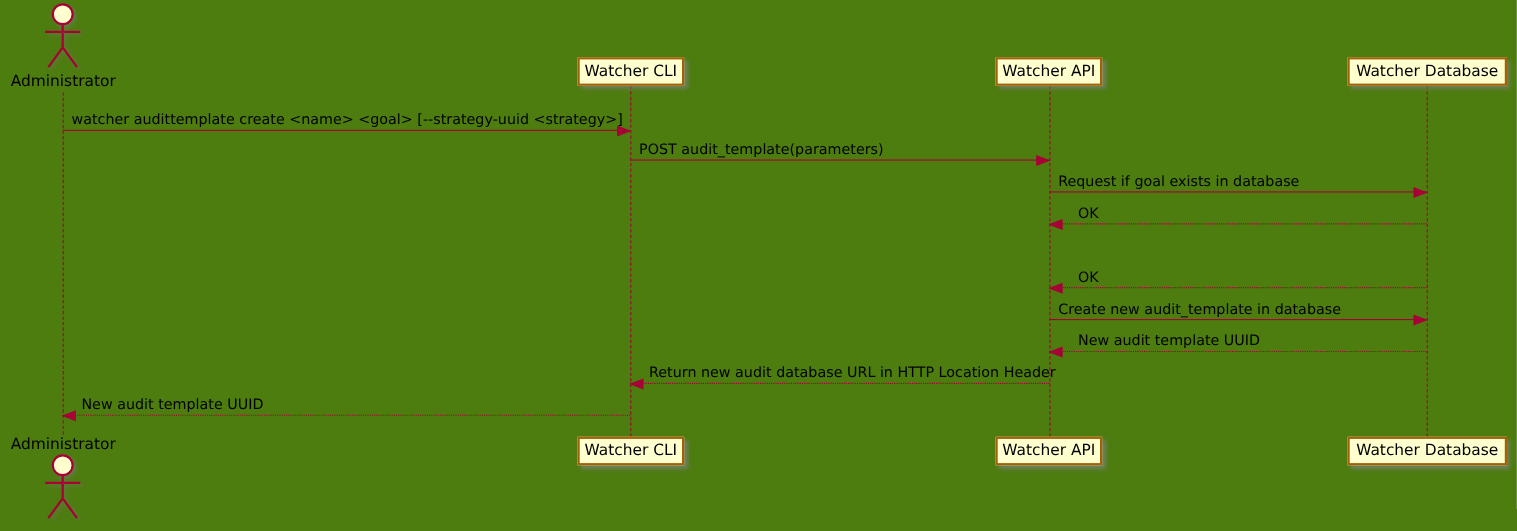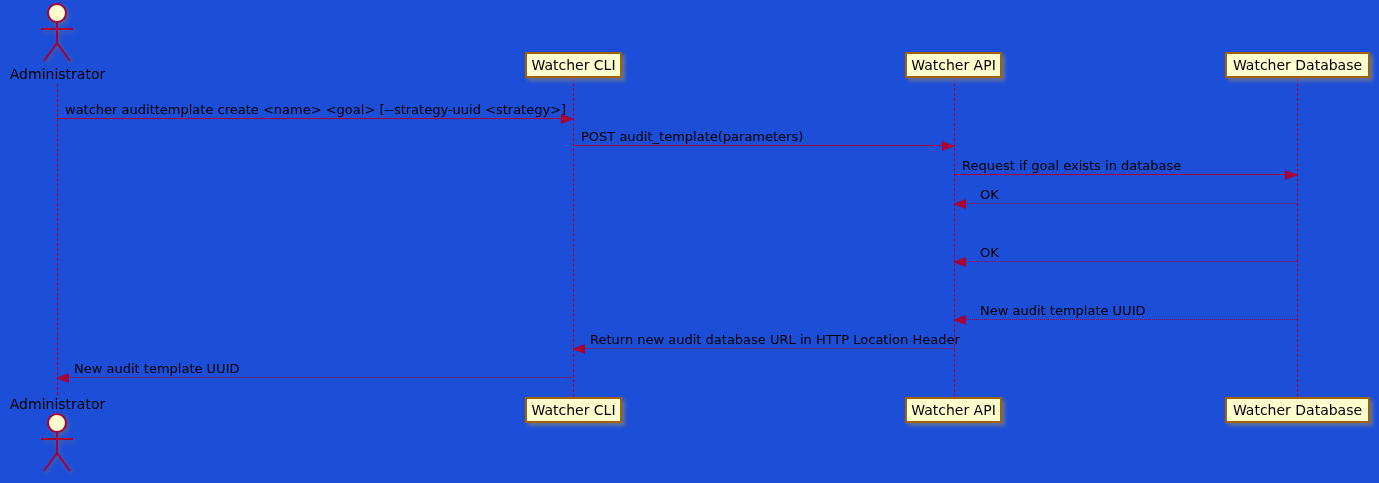--- a/index.html
+++ b/index.html
@@ -1,20 +1,20 @@
 <!DOCTYPE html>
 <html><head>
 <meta charset="utf-8">
 <style>
   html, body { margin: 0; padding: 0; background: #ffffff; }
   .canvas {
     position: relative;
     width: 1379px;
     height: 483px;
-    background: #1d4ed8;
+    background: #4d7c0f;
     font-family: "DejaVu Sans", sans-serif;
     overflow: hidden;
   }
   .lifeline {
     position: absolute;
     width: 0;
     border-left: 1px dashed #A80036;
   }
   .participant {
     position: absolute;
@@ -117,20 +117,26 @@
   </div>
 
 
   <div class="message left dotted pad26" style="left:954px; top:245px; width:343px;">
     <div class="msg-label">OK</div>
     <div class="msg-line">
         <span class="arrow-head"></span>
       </div>
   </div>
 
+  <div class="message right solid pad8" style="left:954px; top:274px; width:343px;">
+    <div class="msg-label">Create new audit_template in database</div>
+    <div class="msg-line">
+        <span class="arrow-head"></span>
+      </div>
+  </div>
 
   <div class="message left dotted pad26" style="left:954px; top:303px; width:343px;">
     <div class="msg-label">New audit template UUID</div>
     <div class="msg-line">
         <span class="arrow-head"></span>
       </div>
   </div>
 
   <div class="message left dotted pad17" style="left:573px; top:332px; width:381px;">
     <div class="msg-label">Return new audit database URL in HTTP Location Header</div>

